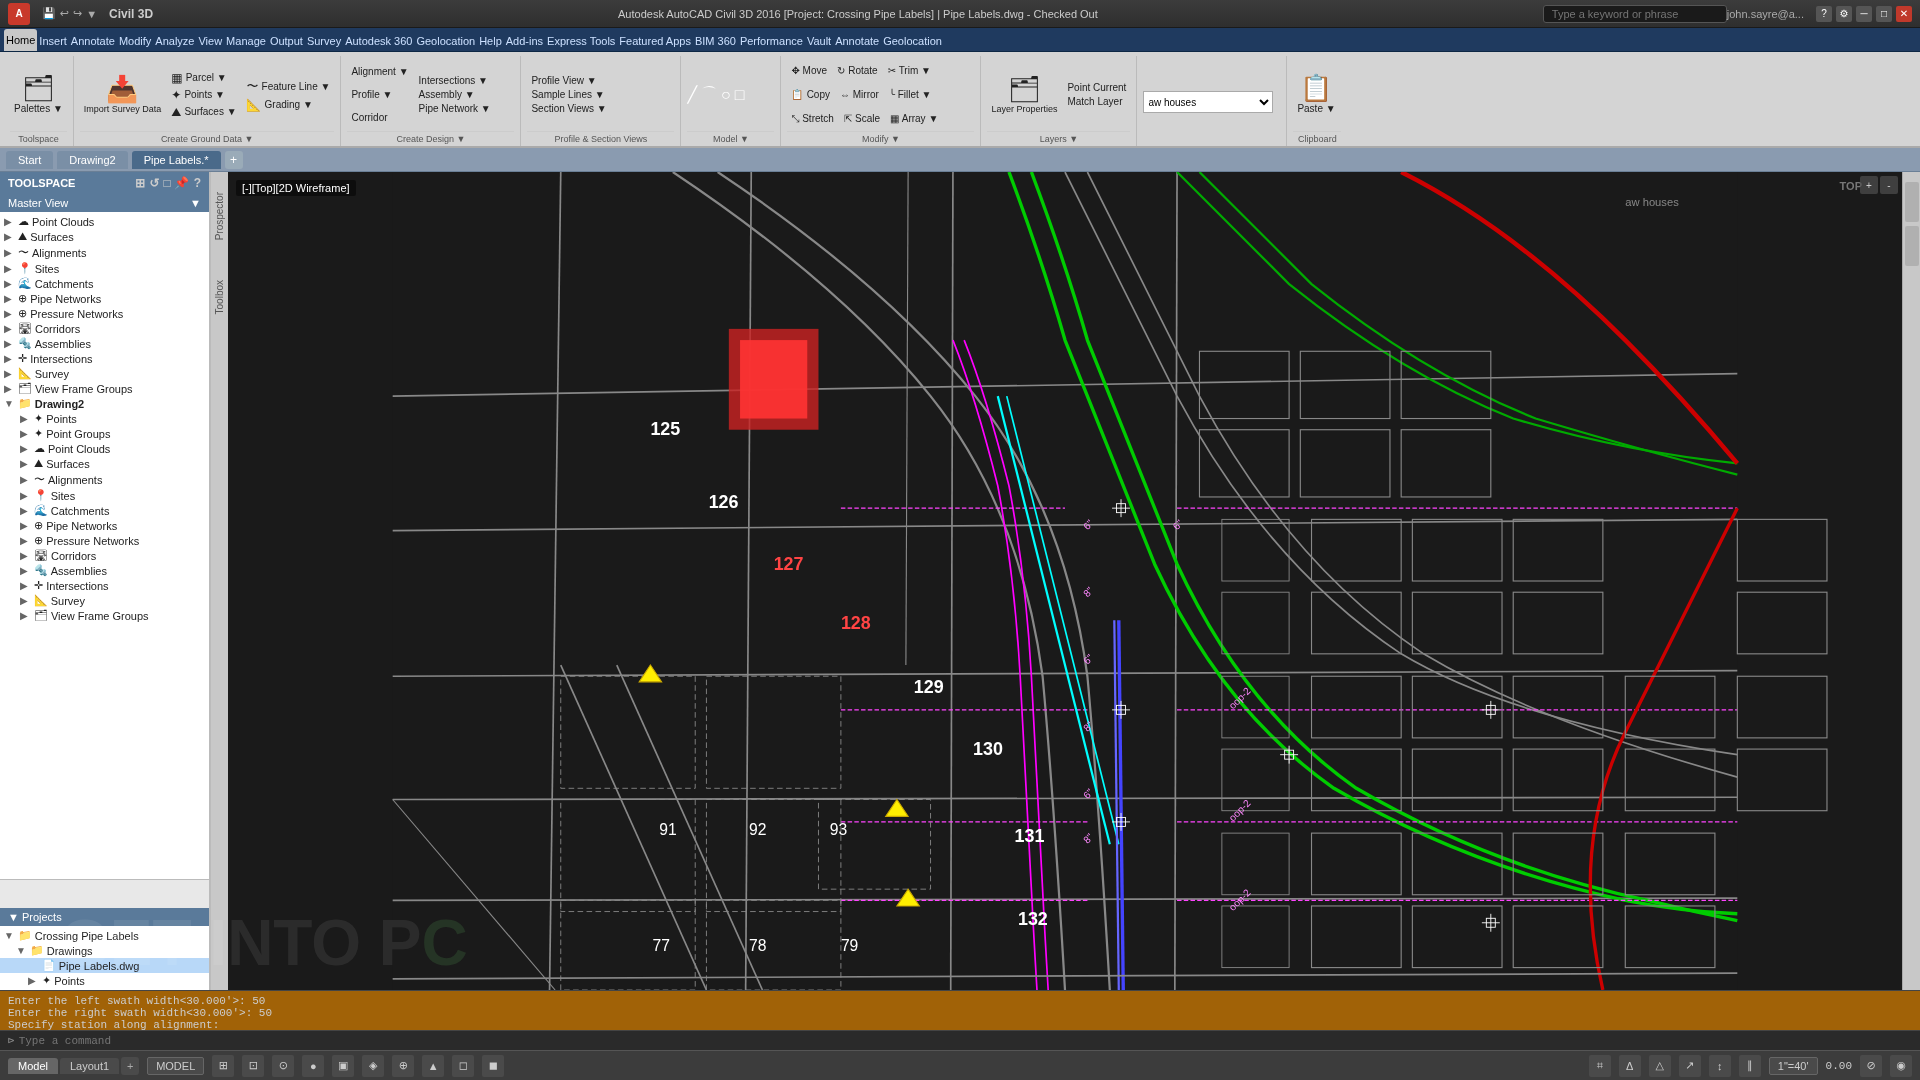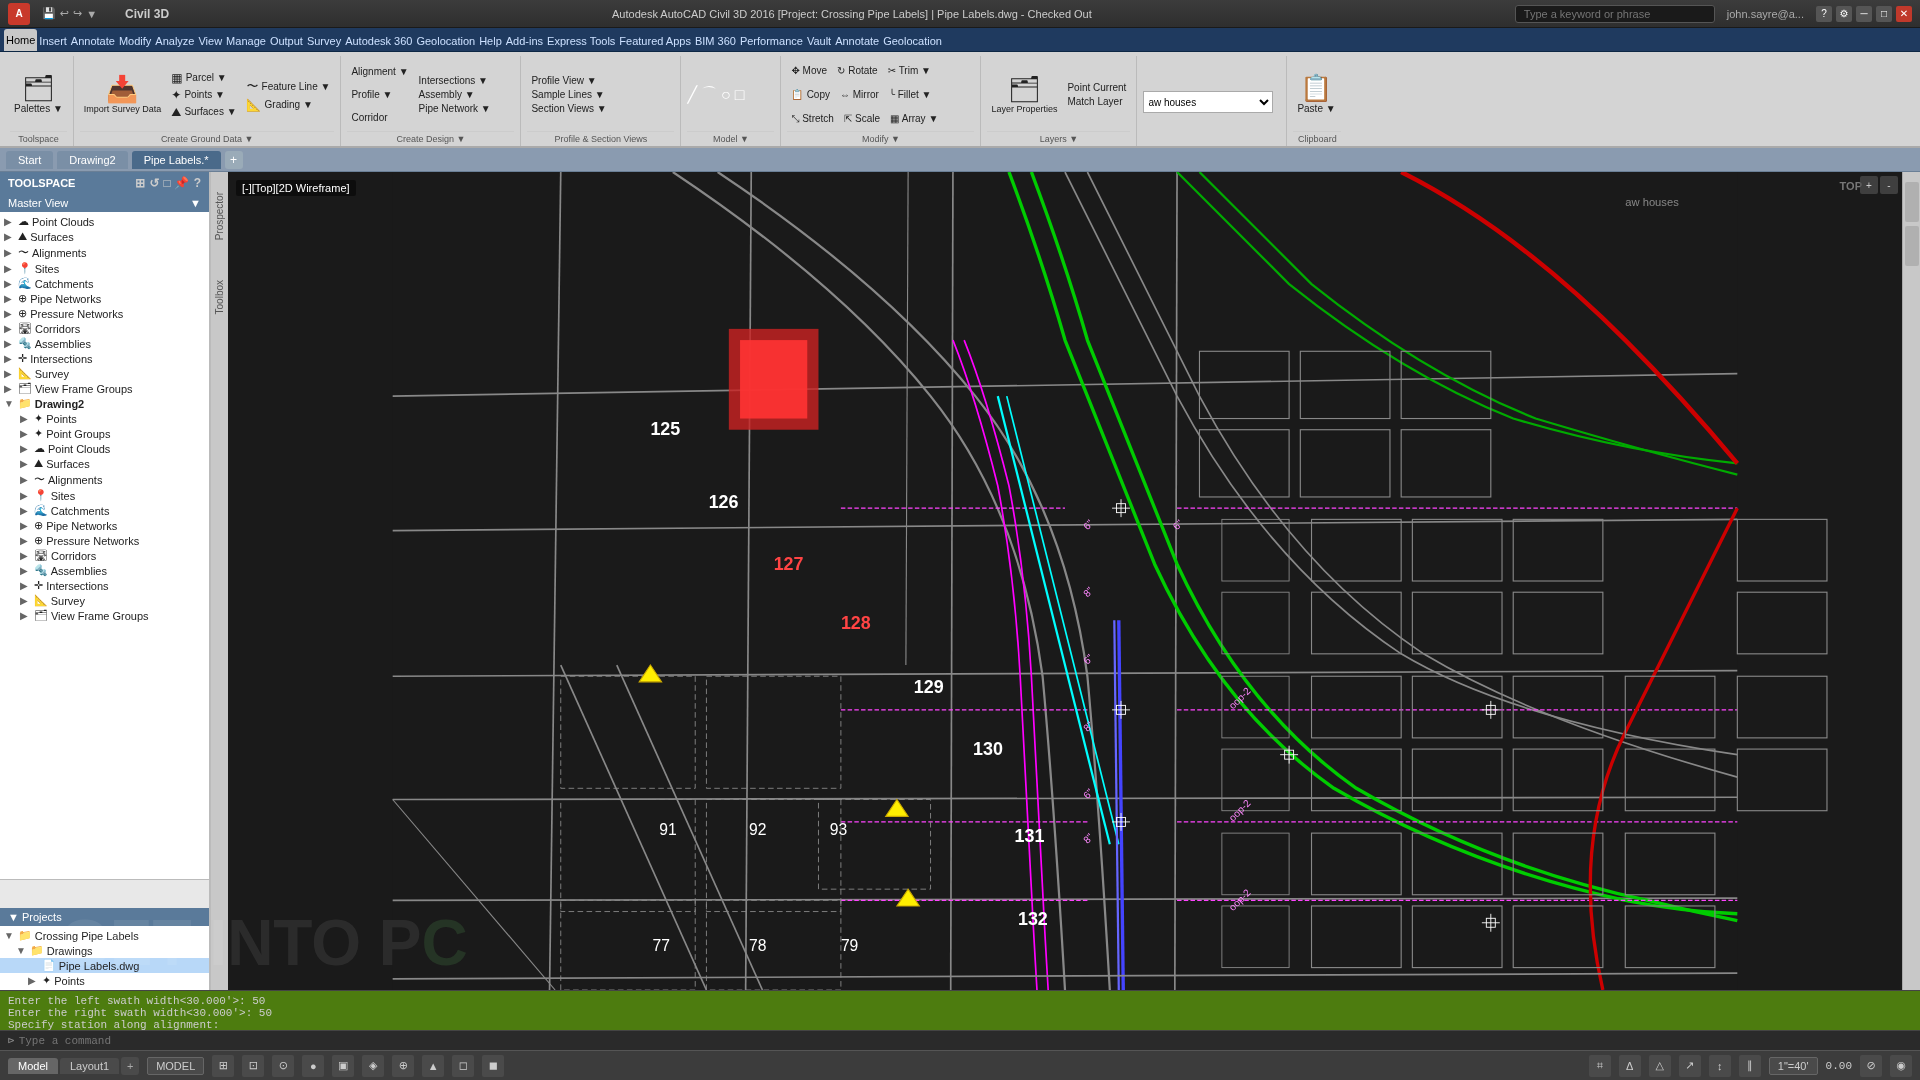--- a/index.html
+++ b/index.html
@@ -44,22 +44,21 @@
     #title-bar .quick-access span {
       font-size: 11px; color: #aaa; cursor: pointer;
     }
     #title-bar .search-box {
       background: #1a1a1a;
       border: 1px solid #555;
       border-radius: 3px;
       padding: 2px 8px;
       color: #888;
       font-size: 11px;
-      width: 200px;
-      margin-right: 12px;
+      width: 184px;
     }
     #title-bar .user-info {
       font-size: 11px; color: #aaa; margin-right: 12px;
     }
 
     
     #ribbon-tabs {
       height: 24px;
       background: #1f3a5f;
       display: flex;
@@ -320,21 +319,21 @@
     .right-btn {
       width: 14px; height: 40px;
       background: #b0b0b0;
       border-radius: 2px;
       cursor: pointer;
     }
 
     
     #bottom-area {
       height: 60px;
-      background: #4d7c0f;
+      background: #a16207;
       border-top: 1px solid #444;
       display: flex;
       flex-direction: column;
       justify-content: flex-end;
     }
     #command-output {
       flex: 1;
       padding: 4px 8px;
       overflow: hidden;
       font-size: 11px;
@@ -431,21 +430,21 @@
 </head>
 <body>
 
 <div id="title-bar">
   <div class="quick-access">
     <div class="app-icon">A</div>
     <span>💾</span>
     <span>↩</span>
     <span>↪</span>
     <span>▼</span>
-    <span style="color:#ccc;margin-left:24px;font-size:12px;font-weight:bold;">Civil 3D</span>
+    <span style="color:#ccc;margin-left:8px;font-size:12px;font-weight:bold;">Civil 3D</span>
   </div>
   <div class="title-text">Autodesk AutoCAD Civil 3D 2016 [Project: Crossing Pipe Labels]  |  Pipe Labels.dwg - Checked Out</div>
   <input class="search-box" placeholder="Type a keyword or phrase" style="">
   <div class="user-info">john.sayre@a...</div>
   <div class="window-controls">
     <span>?</span>
     <span>⚙</span>
     <span>─</span>
     <span>□</span>
     <span style="background:#c0392b;">✕</span>

